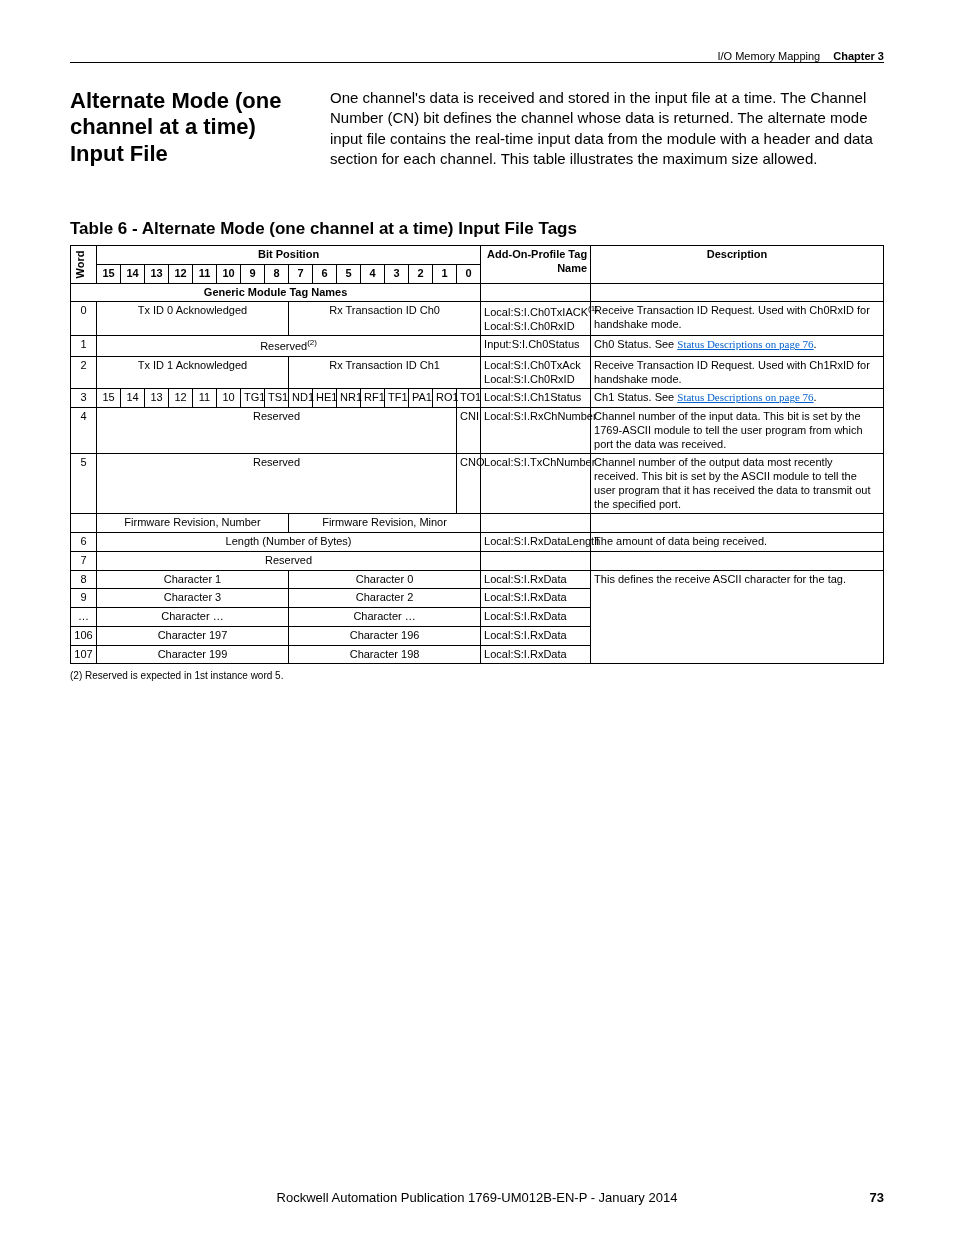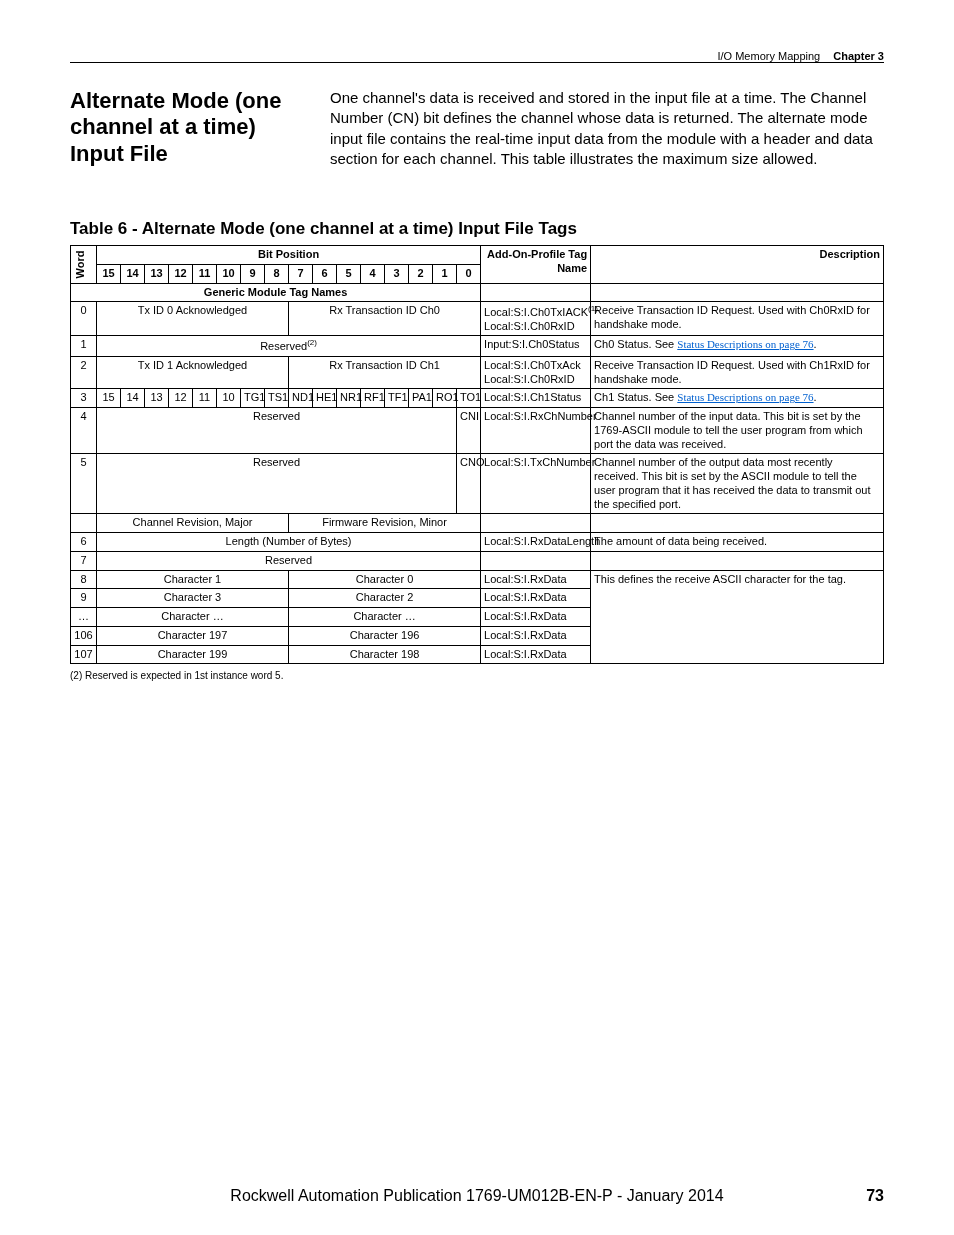--- a/index.html
+++ b/index.html
@@ -68,21 +68,21 @@
   .link { color: #0060d0; text-decoration: underline; font-family: Liberation Serif, serif; }
   sup { font-size: 8px; }
   .generic-row td { font-weight: bold; text-align: center; }
   .footnotes { font-size: 10px; margin-top: 6px; }
   .footnotes div { margin-bottom: 6px; }
   .footer {
     position: absolute;
     bottom: 30px;
     left: 70px;
     right: 70px;
-    font-size: 16px;
+    font-size: 13px;
     text-align: center;
   }
   .footer .pnum { position: absolute; right: 0; font-weight: bold; margin-left: 32px; }
 </style>
 </head>
 <body>
 
 <div class="breadcrumb">
   <span>I/O Memory Mapping</span>
   <span class="chapter">Chapter 3</span>
@@ -115,21 +115,21 @@
       <col class="wbit">
       <col class="wbit">
     <col class="wtag">
       <col class="wdesc">
   </colgroup>
   <tbody>
       <tr>
     <th rowspan="2" class="vhead">Word</th>
     <th colspan="16">Bit Position</th>
     <th rowspan="2" style="text-align:right">Add-On-Profile Tag Name</th>
-    <th rowspan="2" style="text-align:right">Description</th>
+    <th rowspan="2" style="text-align:center">Description</th>
   </tr>
   <tr>
     <th>15</th>
     <th>14</th>
     <th>13</th>
     <th>12</th>
     <th>11</th>
     <th>10</th>
     <th>9</th>
     <th>8</th>
@@ -215,21 +215,21 @@
   <tr>
     <td class="center">5</td>
     <td colspan="15" class="center">Reserved</td>
     <td class="center">CNO</td>
     <td>Local:S:I.TxChNumber</td>
     <td>Channel number of the output data most recently received. This bit is set by the ASCII module to tell the user program that it has received the data to transmit out the specified port.</td>
   </tr>
 
   <tr>
     <td></td>
-    <td colspan="8" class="center">Channel Revision, Major</td>
+    <td colspan="8" class="center">Firmware Revision, Number</td>
     <td colspan="8" class="center">Firmware Revision, Minor</td>
     <td></td>
         <td></td>
   </tr>
 
   <tr>
     <td class="center">6</td>
     <td colspan="16" class="center">Length (Number of Bytes)</td>
     <td>Local:S:I.RxDataLength</td>
     <td>The amount of data being received.</td>

